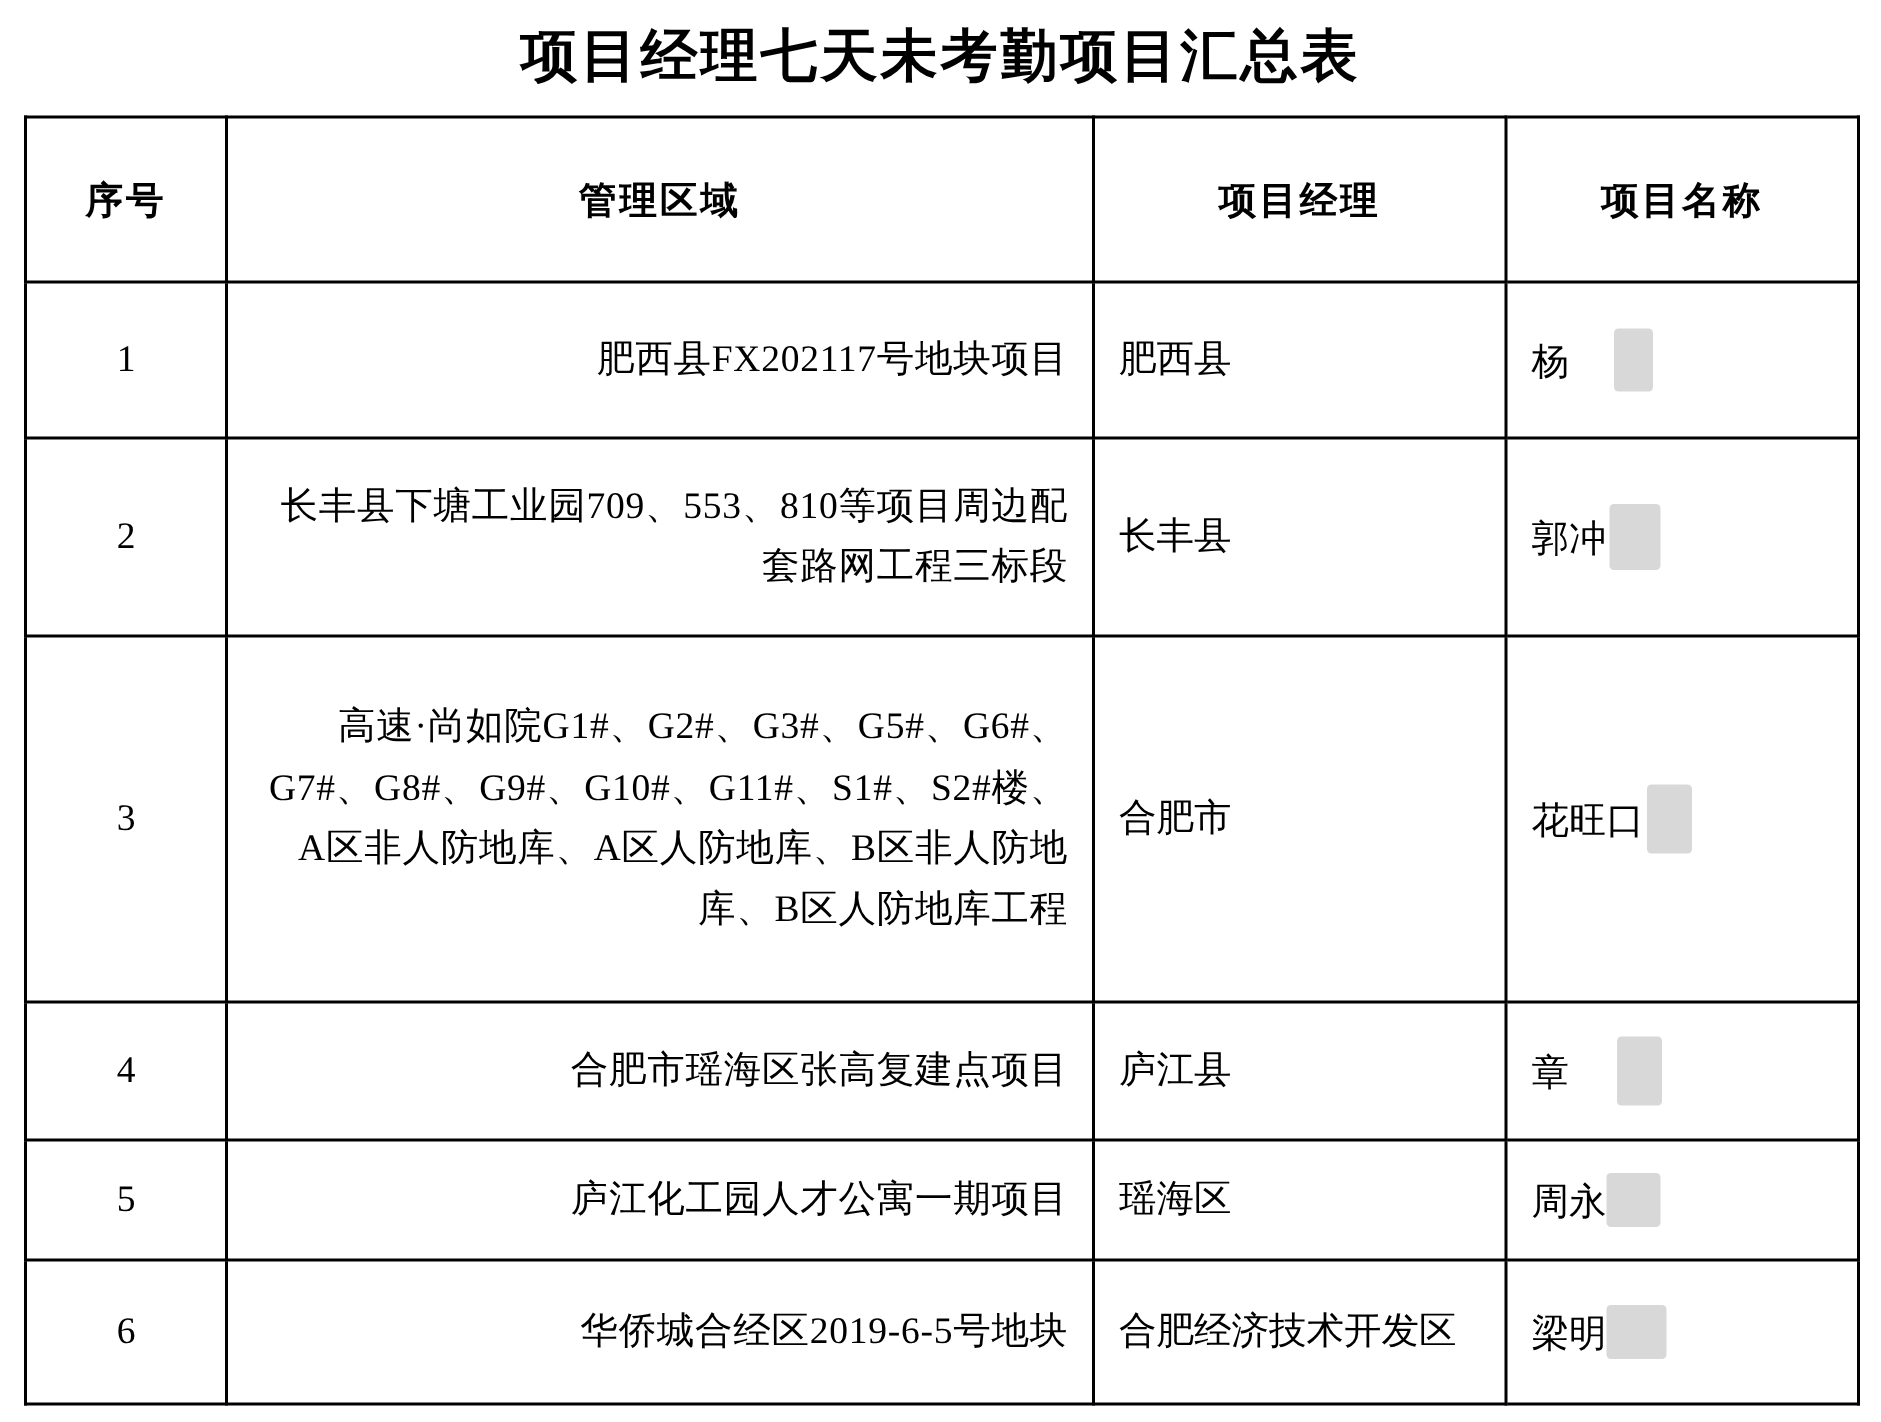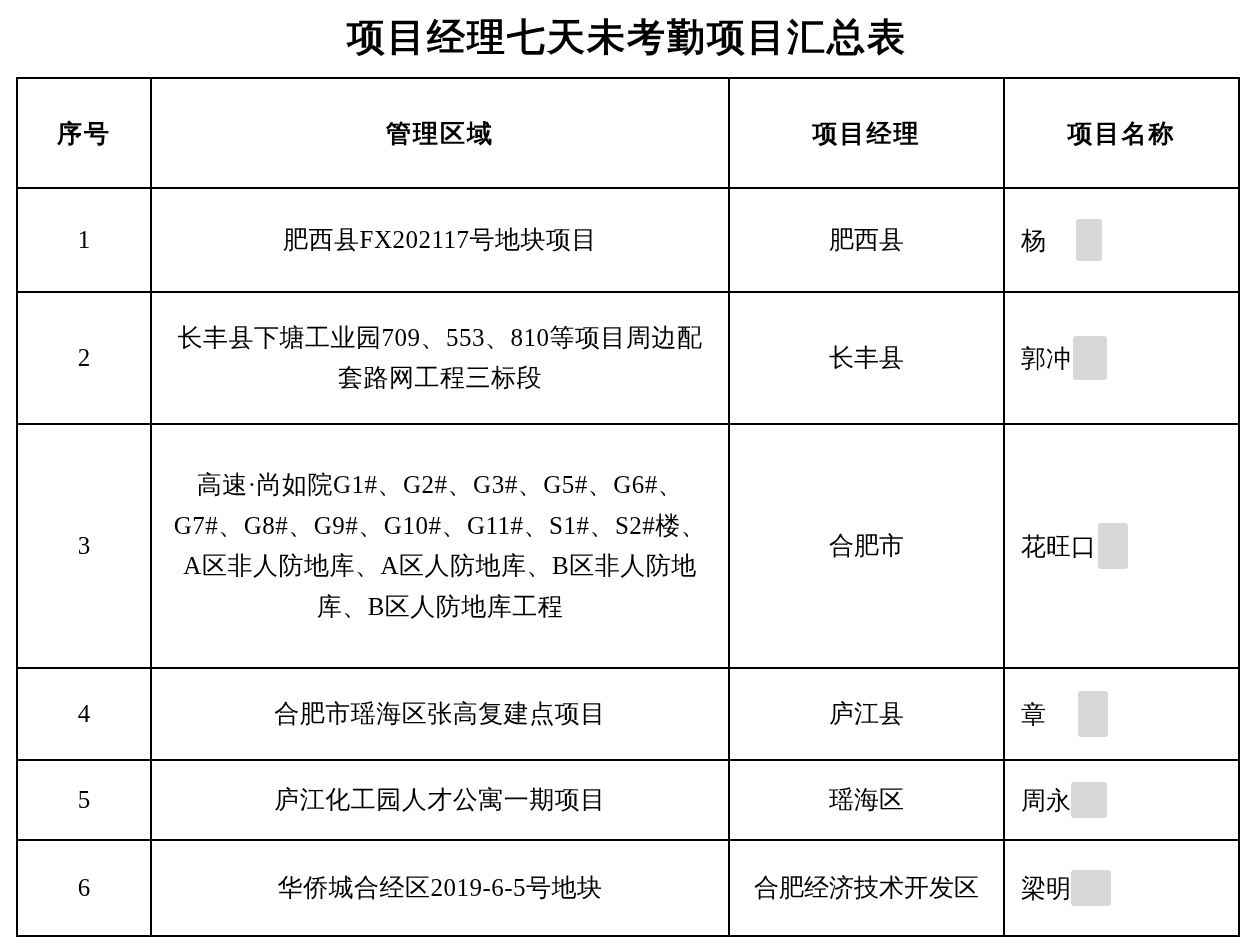--- a/index.html
+++ b/index.html
@@ -52,27 +52,26 @@
     font-weight: bold;
     font-size: 29px;
     height: 76px;
     letter-spacing: 2px;
   }
   td.cell-no {
     text-align: center;
     font-size: 25px;
   }
   td.cell-name {
-    text-align: center;
+    text-align: right;
     padding: 12px 14px 12px 16px;
     line-height: 1.62;
     letter-spacing: 0.5px;
   }
   td.cell-area {
-    text-align: center;
     line-height: 1.5;
     padding: 10px 6px;
   }
   td.cell-mgr {
     text-align: left;
     padding: 10px 0 10px 16px;
     position: relative;
     white-space: nowrap;
   }
   .mgr-wrap {

